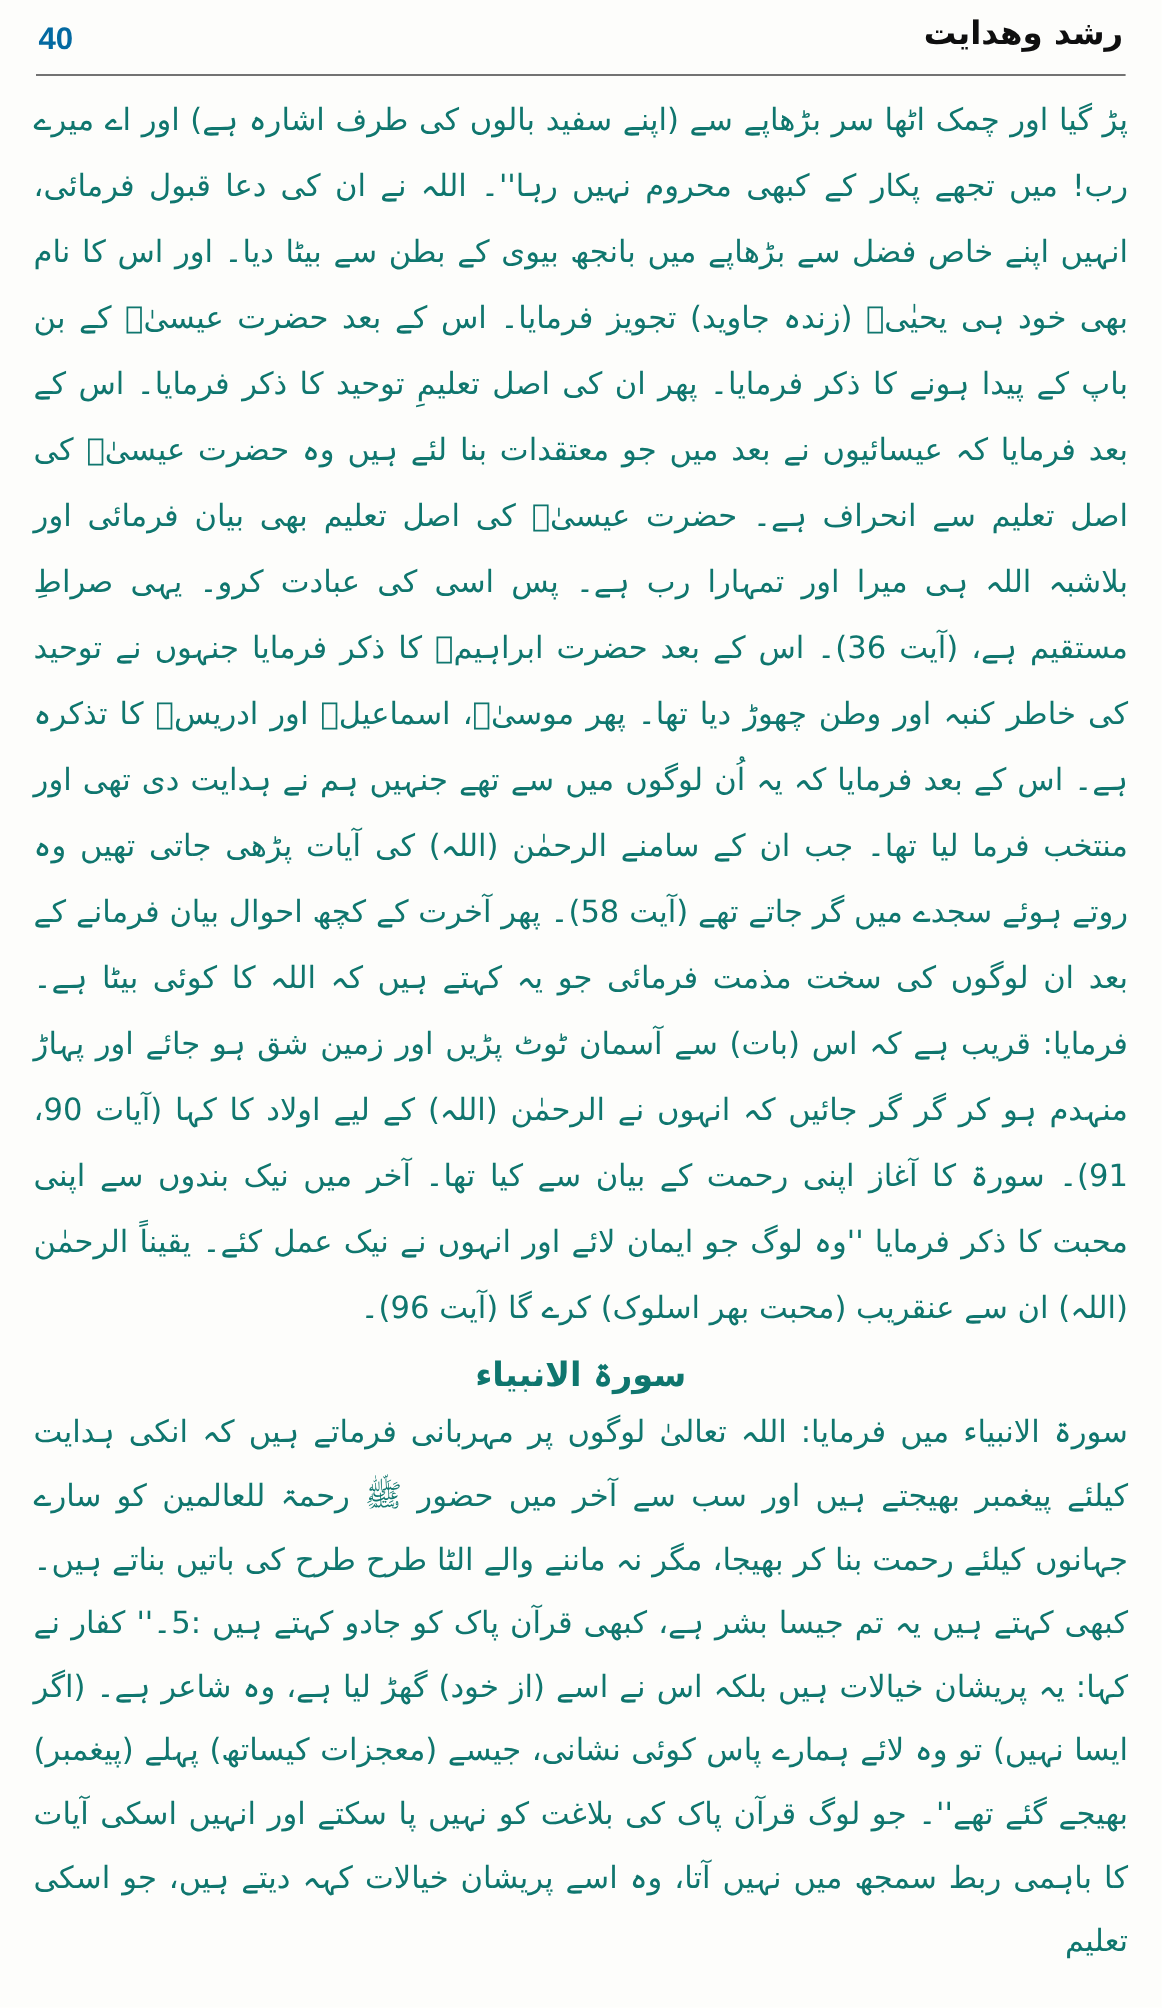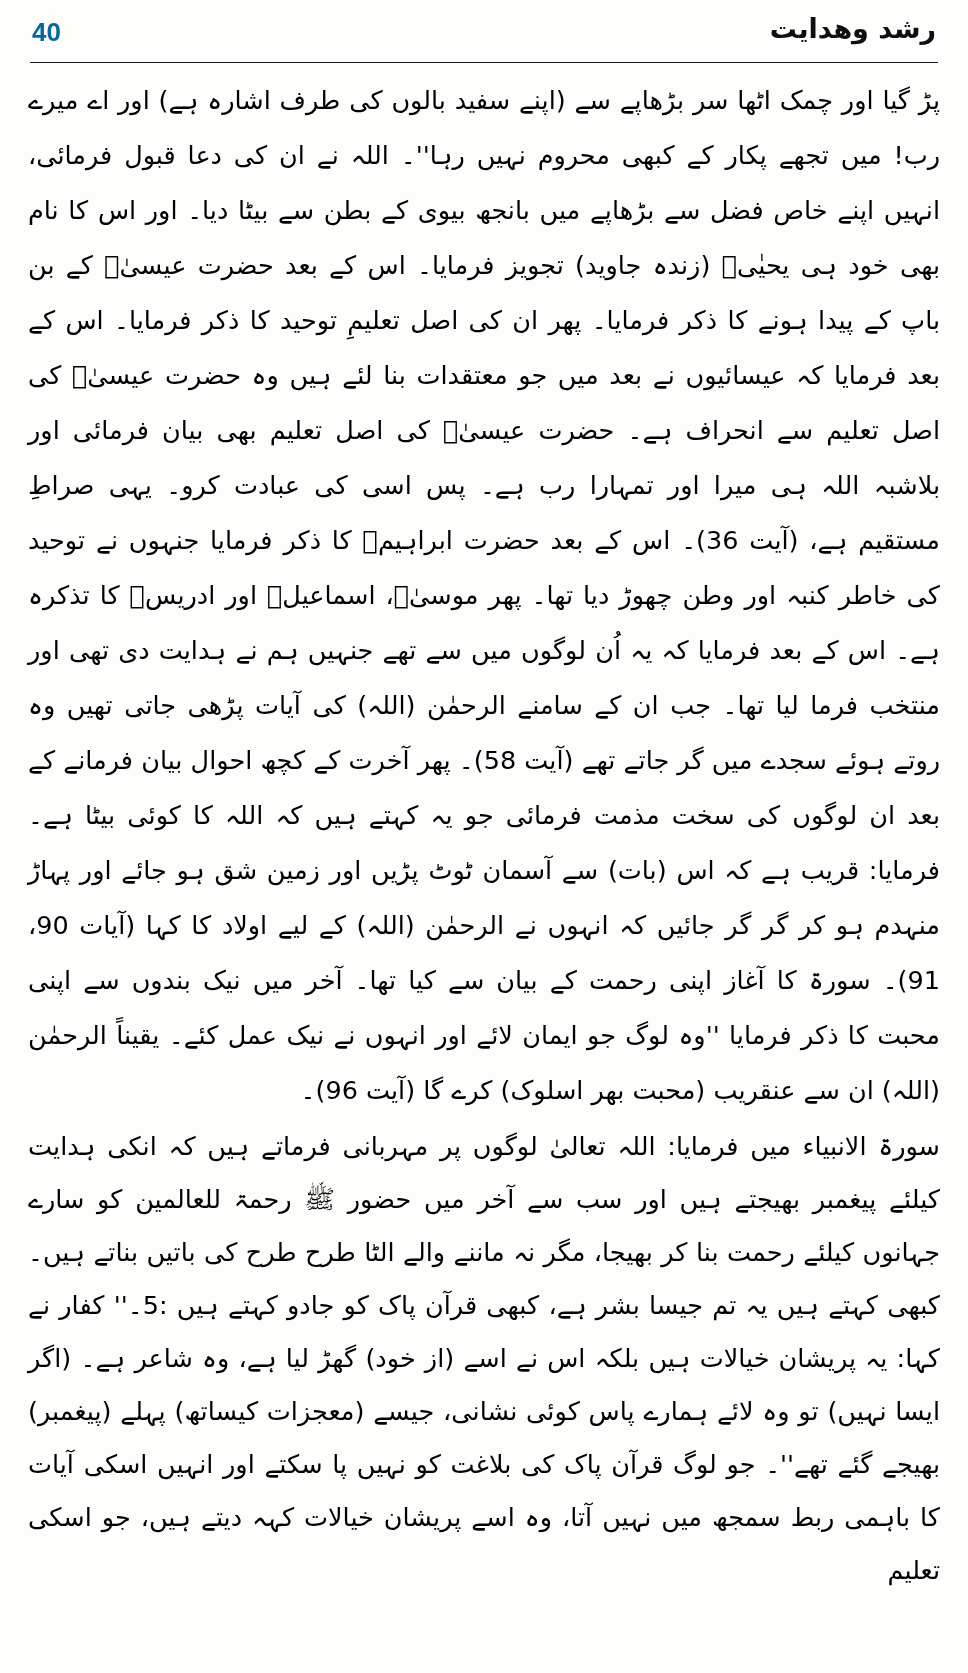--- a/index.html
+++ b/index.html
@@ -52,21 +52,21 @@
     border-top: 1.6px solid #1a1a1a;
     margin: 4px 2px 10px 2px;
   }
   
   .body-text {
     font-size: 25.5px;
     line-height: 55px;
     text-align: justify;
     text-justify: inter-word;
     letter-spacing: 0.1px;
-    color: #000000;
+    color: #0f766e;
   }
   .body-text p {
     margin: 0 0 2px 0;
     text-align: justify;
   }
   .section-heading {
     text-align: center;
     font-size: 28px;
     font-weight: bold;
     margin: 10px 0 4px 0;
@@ -86,17 +86,20 @@
   <div class="page-header">
     <div class="book-title">رشد وهدایت</div>
     <div class="page-number">40</div>
   </div>
 
   <hr class="rule">
 
   <div class="body-text">
     <p>پڑ گیا اور چمک اٹھا سر بڑھاپے سے (اپنے سفید بالوں کی طرف اشارہ ہے) اور اے میرے رب! میں تجھے پکار کے کبھی محروم نہیں رہا''۔ اللہ نے ان کی دعا قبول فرمائی، انہیں اپنے خاص فضل سے بڑھاپے میں بانجھ بیوی کے بطن سے بیٹا دیا۔ اور اس کا نام بھی خود ہی یحیٰیؑ (زندہ جاوید) تجویز فرمایا۔ اس کے بعد حضرت عیسیٰؑ کے بن باپ کے پیدا ہونے کا ذکر فرمایا۔ پھر ان کی اصل تعلیمِ توحید کا ذکر فرمایا۔ اس کے بعد فرمایا کہ عیسائیوں نے بعد میں جو معتقدات بنا لئے ہیں وہ حضرت عیسیٰؑ کی اصل تعلیم سے انحراف ہے۔ حضرت عیسیٰؑ کی اصل تعلیم بھی بیان فرمائی اور بلاشبہ اللہ ہی میرا اور تمہارا رب ہے۔ پس اسی کی عبادت کرو۔ یہی صراطِ مستقیم ہے، (آیت 36)۔ اس کے بعد حضرت ابراہیمؑ کا ذکر فرمایا جنہوں نے توحید کی خاطر کنبہ اور وطن چھوڑ دیا تھا۔ پھر موسیٰؑ، اسماعیلؑ اور ادریسؑ کا تذکرہ ہے۔ اس کے بعد فرمایا کہ یہ اُن لوگوں میں سے تھے جنہیں ہم نے ہدایت دی تھی اور منتخب فرما لیا تھا۔ جب ان کے سامنے الرحمٰن (اللہ) کی آیات پڑھی جاتی تھیں وہ روتے ہوئے سجدے میں گر جاتے تھے (آیت 58)۔ پھر آخرت کے کچھ احوال بیان فرمانے کے بعد ان لوگوں کی سخت مذمت فرمائی جو یہ کہتے ہیں کہ اللہ کا کوئی بیٹا ہے۔ فرمایا: قریب ہے کہ اس (بات) سے آسمان ٹوٹ پڑیں اور زمین شق ہو جائے اور پہاڑ منہدم ہو کر گر گر جائیں کہ انہوں نے الرحمٰن (اللہ) کے لیے اولاد کا کہا (آیات 90، 91)۔ سورۃ کا آغاز اپنی رحمت کے بیان سے کیا تھا۔ آخر میں نیک بندوں سے اپنی محبت کا ذکر فرمایا ''وہ لوگ جو ایمان لائے اور انہوں نے نیک عمل کئے۔ یقیناً الرحمٰن (اللہ) ان سے عنقریب (محبت بھر اسلوک) کرے گا (آیت 96)۔</p>
 
+    <div class="section-heading">
+      <span>سورۃ الانبیاء</span>
+    </div>
 
     <p class="tight">سورۃ الانبیاء میں فرمایا: اللہ تعالیٰ لوگوں پر مہربانی فرماتے ہیں کہ انکی ہدایت کیلئے پیغمبر بھیجتے ہیں اور سب سے آخر میں حضور ﷺ رحمۃ للعالمین کو سارے جہانوں کیلئے رحمت بنا کر بھیجا، مگر نہ ماننے والے الٹا طرح طرح کی باتیں بناتے ہیں۔ کبھی کہتے ہیں یہ تم جیسا بشر ہے، کبھی قرآن پاک کو جادو کہتے ہیں :5۔'' کفار نے کہا: یہ پریشان خیالات ہیں بلکہ اس نے اسے (از خود) گھڑ لیا ہے، وہ شاعر ہے۔ (اگر ایسا نہیں) تو وہ لائے ہمارے پاس کوئی نشانی، جیسے (معجزات کیساتھ) پہلے (پیغمبر) بھیجے گئے تھے''۔ جو لوگ قرآن پاک کی بلاغت کو نہیں پا سکتے اور انہیں اسکی آیات کا باہمی ربط سمجھ میں نہیں آتا، وہ اسے پریشان خیالات کہہ دیتے ہیں، جو اسکی تعلیم</p>
   </div>
 
 </div>
 
 </body></html>

